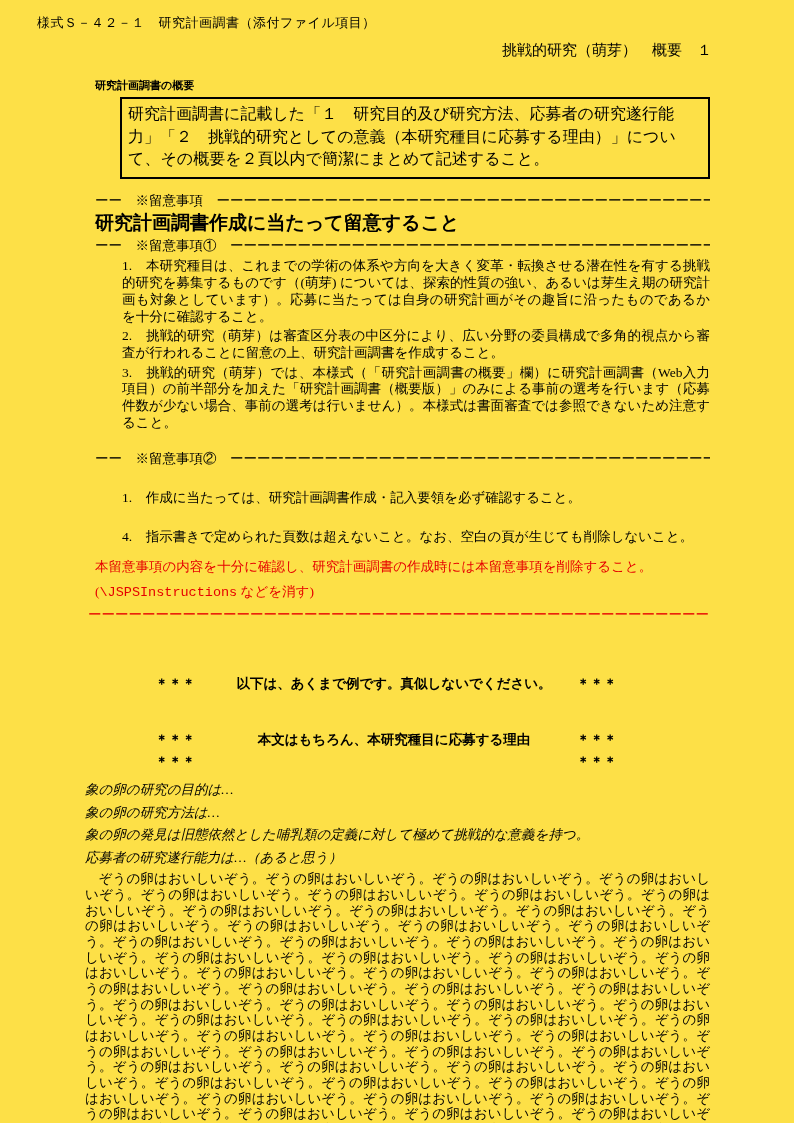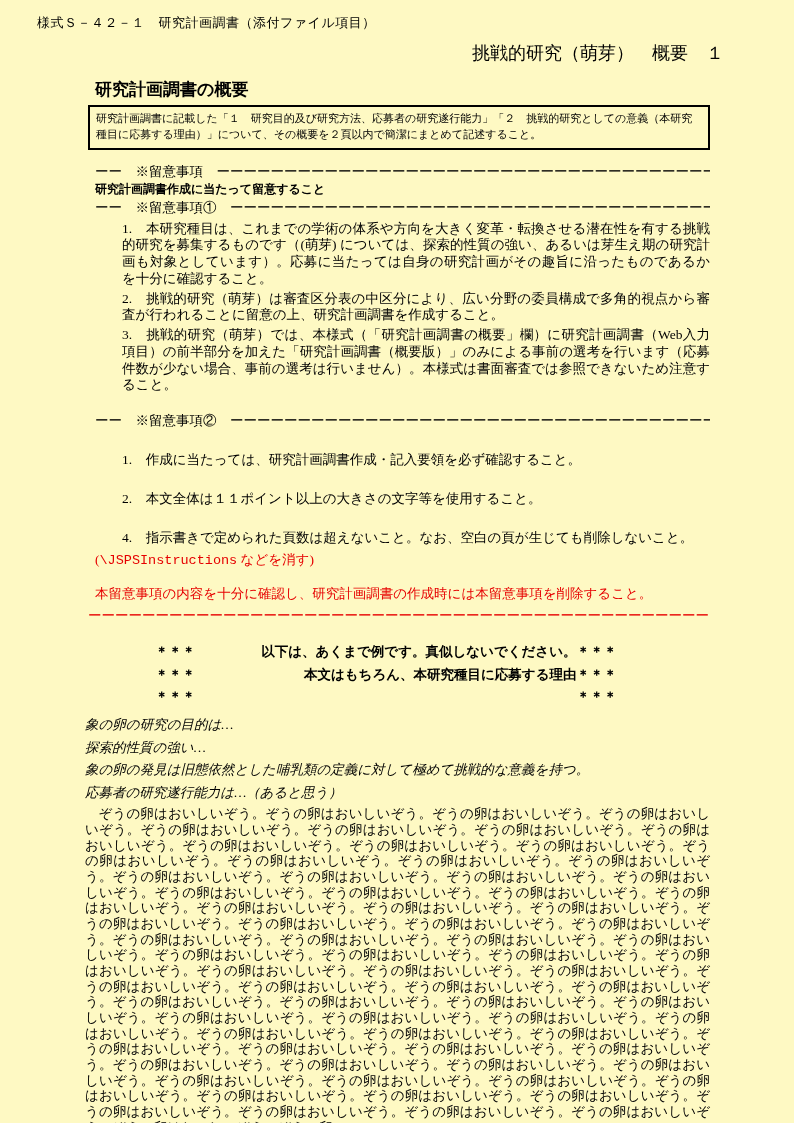--- a/index.html
+++ b/index.html
@@ -1,56 +1,56 @@
 <!DOCTYPE html>
 <html><head>
 <meta charset="utf-8">
 <style>
   html,body { margin:0; padding:0; background:#ffffff; }
   .page {
     position:relative;
     width:794px; height:1123px;
-    background:#fef9c3;
+    background:#fde047;
     color:#000;
     font-family:"Liberation Serif","DejaVu Serif",serif;
     font-size:13.5px;
     overflow:hidden;
   }
   .form-number {
     position:absolute; top:14px; left:37px;
     font-size:13px; letter-spacing:0.5px;
   }
   .header-right {
     position:absolute; top:41px; left:0; width:712px;
-    text-align:right; font-size:18px;padding-left:12px;
+    text-align:right; font-size:15px;
   }
   .content {
     position:absolute; top:70px; left:88px; width:622px;
   }
   .section-title {
     font-family:Liberation Serif, serif;
-    font-weight:bold; font-size:17px;
+    font-weight:bold; font-size:11px;
     margin:8px 0 4px 7px;
   }
   .summary-box {
     border:2px solid #000;
     padding:4px 8px 6px 6px;
-    font-size:11px; line-height:1.42;
+    font-size:16px; line-height:1.42;margin-left:32px;
   }
   .summary-box p { margin:0; }
   .summary-box p.hang { padding-left:1em; text-indent:-0.5em; }
   .rule-line {
     margin:0 0 0 7px;
     white-space:nowrap; overflow:hidden;
     font-size:13.5px; line-height:1.35;
   }
   .rule-top { margin-top:13px; }
   .notice-title {
     font-family:"Liberation Sans","DejaVu Sans",sans-serif;
-    font-weight:bold; font-size:12px;
+    font-weight:bold; font-size:19px;
     margin:1px 0 2px 7px; line-height:1.25;
   }
   .notice-item {
     margin:3px 0 0 34px;
     line-height:1.24;
     text-align:justify;
   }
   .sec2-gap { margin-top:18px; }
   .g2 { margin-top:22px; }
   .red-line {
@@ -60,21 +60,21 @@
     margin:2px 0 0 0;
     white-space:nowrap; overflow:hidden; line-height:1.35;
   }
   .mono { font-family:"Liberation Mono","DejaVu Sans Mono",monospace; }
   .star-block { margin:16px 0 8px 67px; width:462px; }
   .star-row {
     display:flex; justify-content:space-between; align-items:baseline;
     font-family:"Liberation Sans","DejaVu Sans",sans-serif;
     font-weight:bold; font-size:13.5px; line-height:1.65;
   }
-  .star-row .mid { flex:1; text-align:right; margin-left:16px; }
+  .star-row .mid { flex:1; text-align:center; margin-left:16px;margin-top:33px; }
   .intro-line { margin:0 0 5px -3px; line-height:1.3; }
   .intro-block { margin-top:8px;font-style:italic; }
   .filler {
     margin:2px 0 0 -3px;
     text-indent:1em;
     line-height:1.16;
     text-align:justify;
     font-size:13.5px;
   }
 </style>
@@ -100,27 +100,26 @@
 
     <div class="rule-line">ーー　※留意事項①　ーーーーーーーーーーーーーーーーーーーーーーーーーーーーーーーーーーーーーーーー</div>
 
     <div class="notice-item">1.　本研究種目は、これまでの学術の体系や方向を大きく変革・転換させる潜在性を有する挑戦的研究を募集するものです（(萌芽) については、探索的性質の強い、あるいは芽生え期の研究計画も対象としています）。応募に当たっては自身の研究計画がその趣旨に沿ったものであるかを十分に確認すること。</div>
     <div class="notice-item">2.　挑戦的研究（萌芽）は審査区分表の中区分により、広い分野の委員構成で多角的視点から審査が行われることに留意の上、研究計画調書を作成すること。</div>
     <div class="notice-item">3.　挑戦的研究（萌芽）では、本様式（「研究計画調書の概要」欄）に研究計画調書（Web入力項目）の前半部分を加えた「研究計画調書（概要版）」のみによる事前の選考を行います（応募件数が少ない場合、事前の選考は行いません）。本様式は書面審査では参照できないため注意すること。</div>
 
     <div class="rule-line sec2-gap">ーー　※留意事項②　ーーーーーーーーーーーーーーーーーーーーーーーーーーーーーーーーーーーーーーーー</div>
 
     <div class="notice-item g2">1.　作成に当たっては、研究計画調書作成・記入要領を必ず確認すること。</div>
-    <div class="notice-item g2">2.　本文全体は１１ポイント以上の大きさの文字等を使用すること。</div>
     <div class="notice-item g2">4.　指示書きで定められた頁数は超えないこと。なお、空白の頁が生じても削除しないこと。</div>
 
+    <div class="red-line red" style="margin-top: 12px; color: rgb(230, 0, 0);">本留意事項の内容を十分に確認し、研究計画調書の作成時には本留意事項を削除すること。</div>
     <div class="red-line red" style="color: rgb(230, 0, 0);">
       <span>(</span><span class="mono">\JSPSInstructions</span><span> などを消す)</span>
     </div>
-    <div class="red-line red" style="margin-top: 12px; color: rgb(230, 0, 0);">本留意事項の内容を十分に確認し、研究計画調書の作成時には本留意事項を削除すること。</div>
     <div class="red-rule red" style="color: rgb(230, 0, 0);">ーーーーーーーーーーーーーーーーーーーーーーーーーーーーーーーーーーーーーーーーーーーーーーーー</div>
 
     <div class="star-block">
       <div class="star-row">
         <span>＊＊＊</span>
         <span class="mid">以下は、あくまで例です。真似しないでください。</span>
         <span>＊＊＊</span>
       </div>
       <div class="star-row">
         <span>＊＊＊</span>
@@ -128,21 +127,21 @@
         <span>＊＊＊</span>
       </div>
       <div class="star-row">
         <span>＊＊＊</span>
         <span>＊＊＊</span>
       </div>
     </div>
 
     <div class="intro-block">
       <div class="intro-line">象の卵の研究の目的は…</div>
-      <div class="intro-line">探索的性質の強い…</div>
+      <div class="intro-line">象の卵の研究方法は…</div>
       <div class="intro-line">象の卵の発見は旧態依然とした哺乳類の定義に対して極めて挑戦的な意義を持つ。</div>
       <div class="intro-line">応募者の研究遂行能力は…（あると思う）</div>
     </div>
 
     <p class="filler">ぞうの卵はおいしいぞう。ぞうの卵はおいしいぞう。ぞうの卵はおいしいぞう。ぞうの卵はおいしいぞう。ぞうの卵はおいしいぞう。ぞうの卵はおいしいぞう。ぞうの卵はおいしいぞう。ぞうの卵はおいしいぞう。ぞうの卵はおいしいぞう。ぞうの卵はおいしいぞう。ぞうの卵はおいしいぞう。ぞうの卵はおいしいぞう。ぞうの卵はおいしいぞう。ぞうの卵はおいしいぞう。ぞうの卵はおいしいぞう。ぞうの卵はおいしいぞう。ぞうの卵はおいしいぞう。ぞうの卵はおいしいぞう。ぞうの卵はおいしいぞう。ぞうの卵はおいしいぞう。ぞうの卵はおいしいぞう。ぞうの卵はおいしいぞう。ぞうの卵はおいしいぞう。ぞうの卵はおいしいぞう。ぞうの卵はおいしいぞう。ぞうの卵はおいしいぞう。ぞうの卵はおいしいぞう。ぞうの卵はおいしいぞう。ぞうの卵はおいしいぞう。ぞうの卵はおいしいぞう。ぞうの卵はおいしいぞう。ぞうの卵はおいしいぞう。ぞうの卵はおいしいぞう。ぞうの卵はおいしいぞう。ぞうの卵はおいしいぞう。ぞうの卵はおいしいぞう。ぞうの卵はおいしいぞう。ぞうの卵はおいしいぞう。ぞうの卵はおいしいぞう。ぞうの卵はおいしいぞう。ぞうの卵はおいしいぞう。ぞうの卵はおいしいぞう。ぞうの卵はおいしいぞう。ぞうの卵はおいしいぞう。ぞうの卵はおいしいぞう。ぞうの卵はおいしいぞう。ぞうの卵はおいしいぞう。ぞうの卵はおいしいぞう。ぞうの卵はおいしいぞう。ぞうの卵はおいしいぞう。ぞうの卵はおいしいぞう。ぞうの卵はおいしいぞう。ぞうの卵はおいしいぞう。ぞうの卵はおいしいぞう。ぞうの卵はおいしいぞう。ぞうの卵はおいしいぞう。ぞうの卵はおいしいぞう。ぞうの卵はおいしいぞう。ぞうの卵はおいしいぞう。ぞうの卵はおいしいぞう。ぞうの卵はおいしいぞう。ぞうの卵はおいしいぞう。ぞうの卵はおいしいぞう。ぞうの卵はおいしいぞう。ぞうの卵はおいしいぞう。ぞうの卵はおいしいぞう。ぞうの卵はおいしいぞう。ぞうの卵はおいしいぞう。ぞうの卵はおいしいぞう。ぞうの卵はおいしいぞう。ぞうの卵はおいしいぞう。ぞうの卵はおいしいぞう。ぞうの卵はおいしいぞう。ぞうの卵はおいしいぞう。ぞうの卵はおいしいぞう。ぞうの卵はおいしいぞう。ぞうの卵</p>
 
   </div>
 </div>
 
 </body></html>

